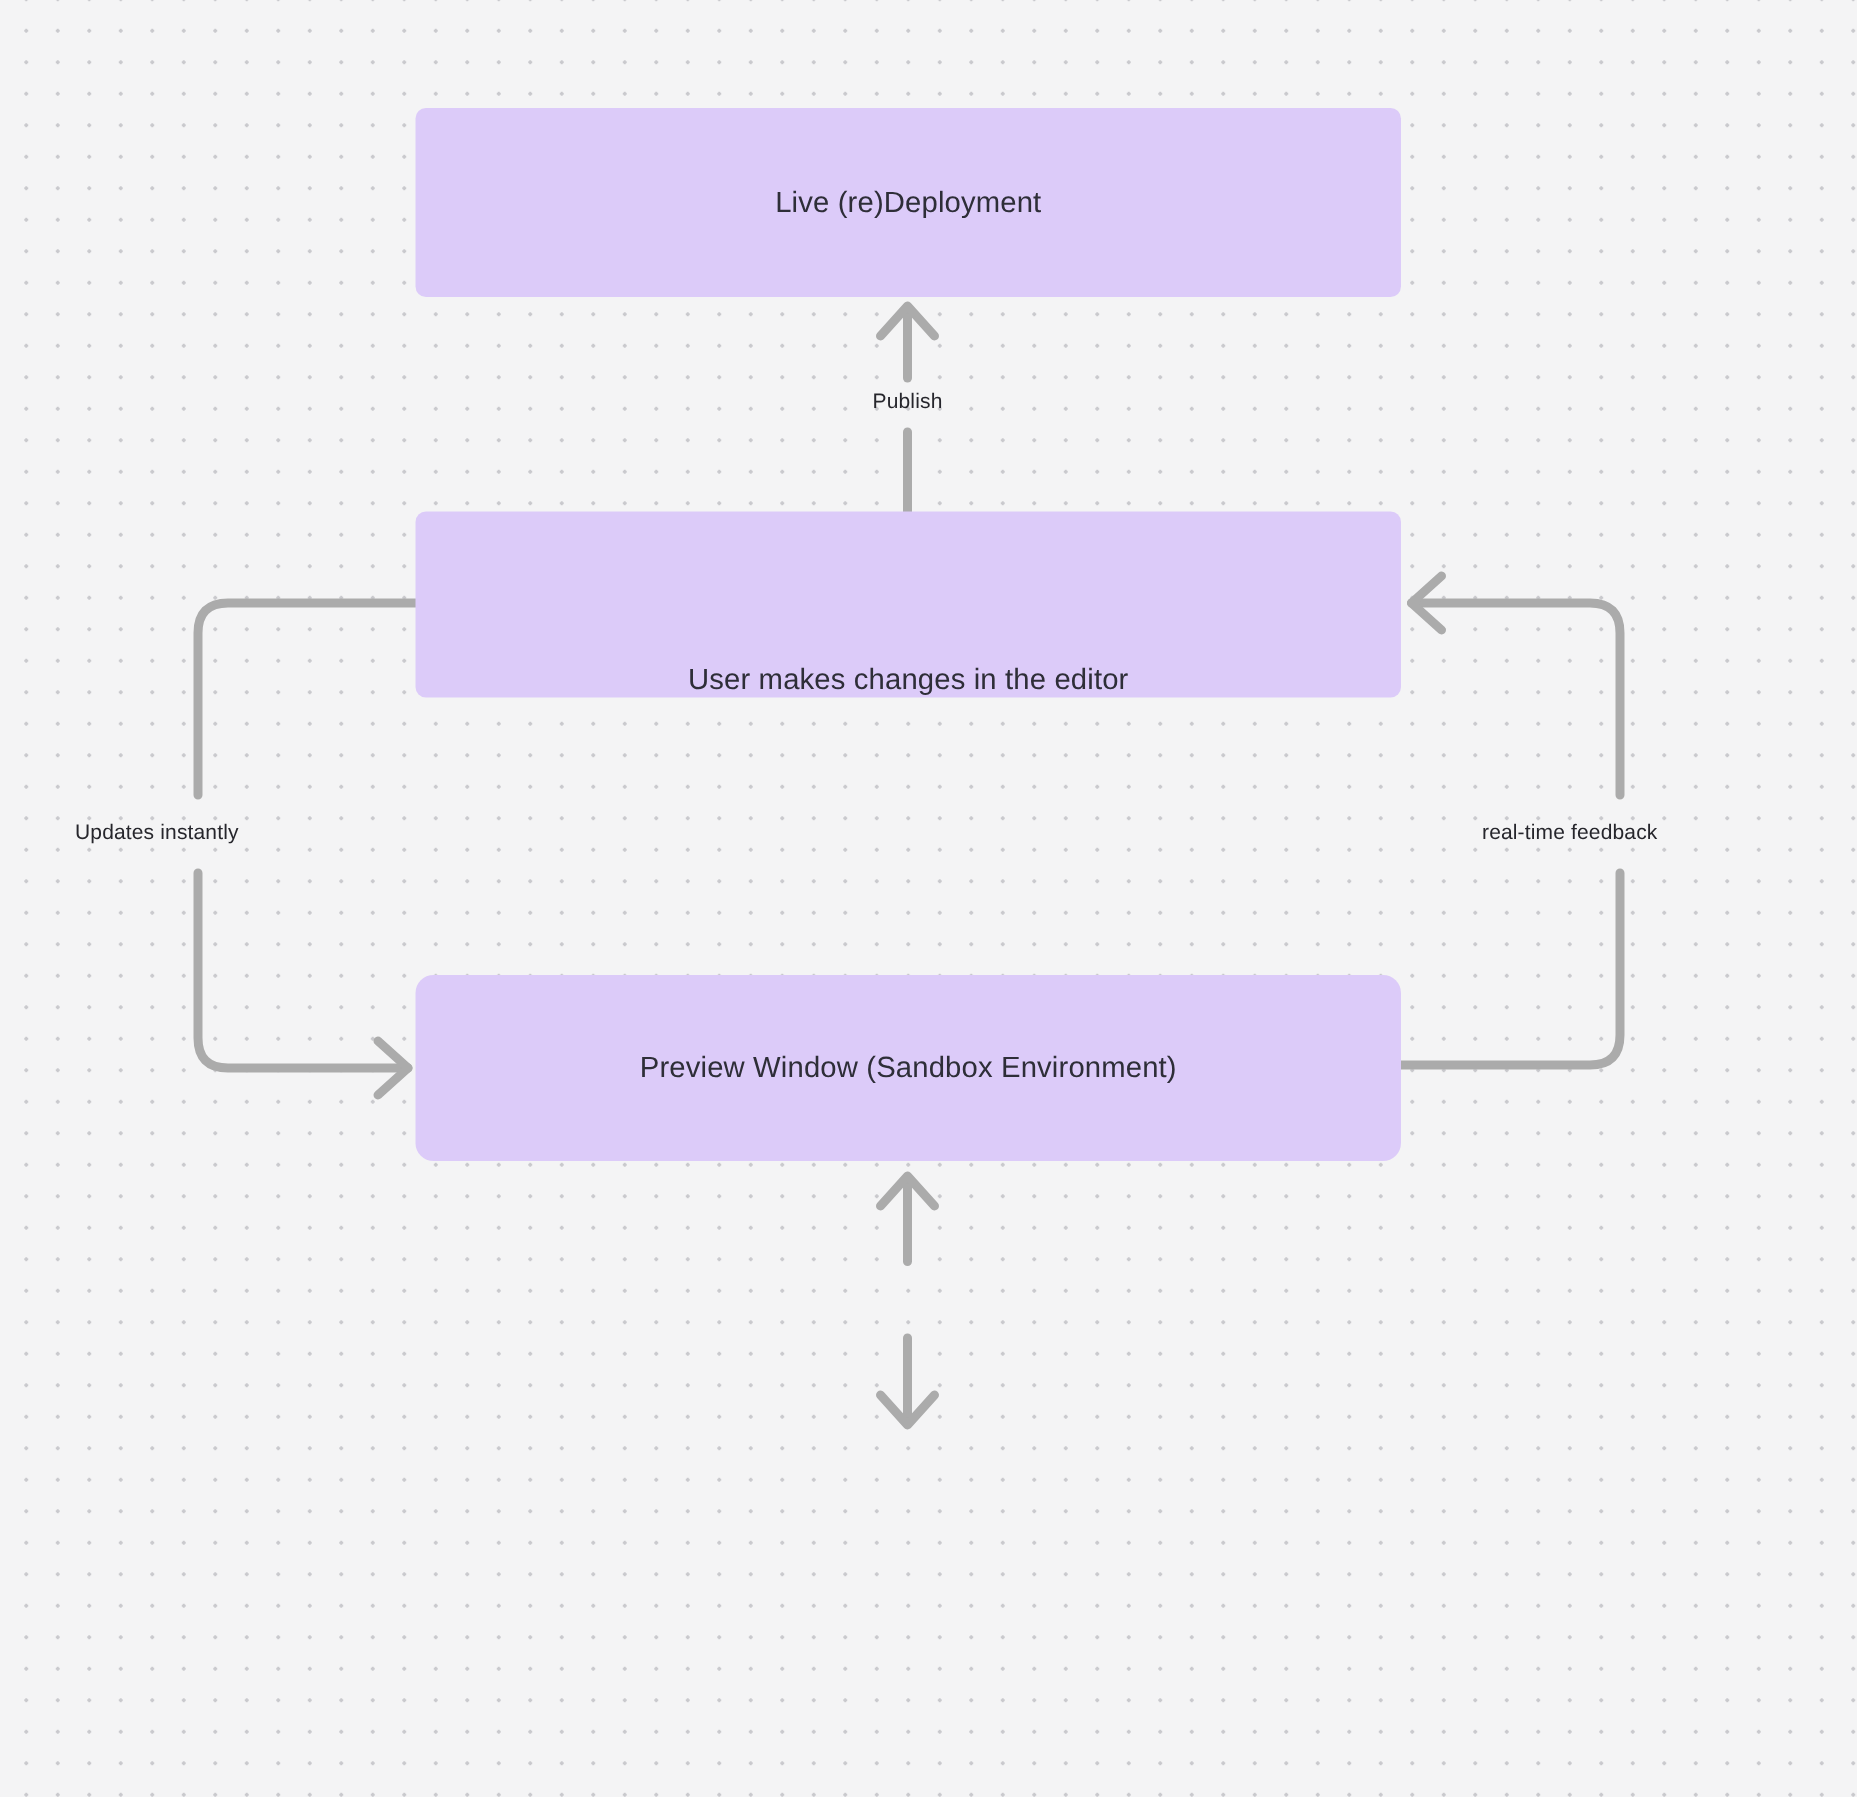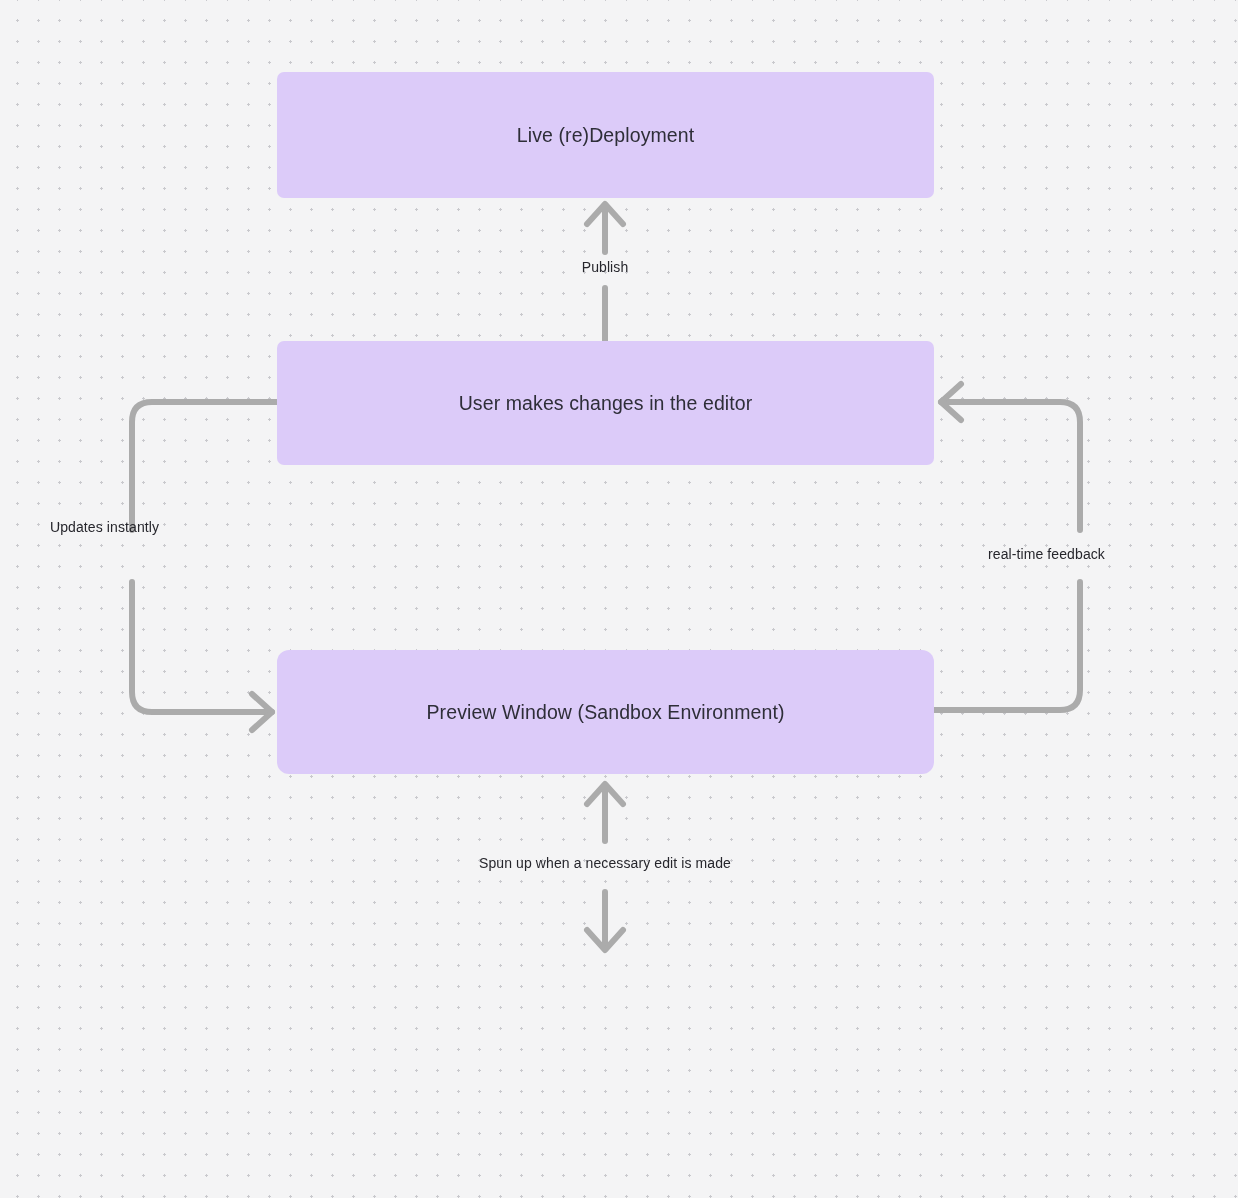--- a/index.html
+++ b/index.html
@@ -81,30 +81,29 @@
       <path d="M 587 804 L 605 784 L 623 804" fill="none" stroke="#ababab" stroke-width="6" stroke-linecap="round" stroke-linejoin="round"></path>
       <path d="M 605 892 L 605 948" fill="none" stroke="#ababab" stroke-width="6" stroke-linecap="round"></path>
       <path d="M 587 930 L 605 950 L 623 930" fill="none" stroke="#ababab" stroke-width="6" stroke-linecap="round" stroke-linejoin="round"></path>
     </g>
   </svg>
 
   <div class="node" style="left:277px; top:72px; width:657px; height:126px;">
     <span>Live (re)Deployment</span>
   </div>
 
-  <div class="node" style="left:277px; top:341px; width:657px; height:124px;">
+  <div class="node" style="left:277px; top:341px; width:657px; height:124px;align-items:flex-end;">
     <span>User makes changes in the editor</span>
   </div>
 
   <div class="node" style="left:277px; top:650px; width:657px; height:124px;border-radius:12px;">
     <span>Preview Window (Sandbox Environment)</span>
   </div>
 
 
   <div class="edge-label center" style="left:605px; top:259px;">Publish</div>
 
-  <div class="edge-label" style="left:50px; top:519px;">Updates instantly</div>
+  <div class="edge-label" style="left:50px; top:546px;">Updates instantly</div>
 
   <div class="edge-label" style="left:988px; top:546px;">real-time feedback</div>
 
-  <div class="edge-label center" style="left:605px; top:855px;">Spun up when a necessary edit is made</div>
 
 </div>
 
 </body></html>

